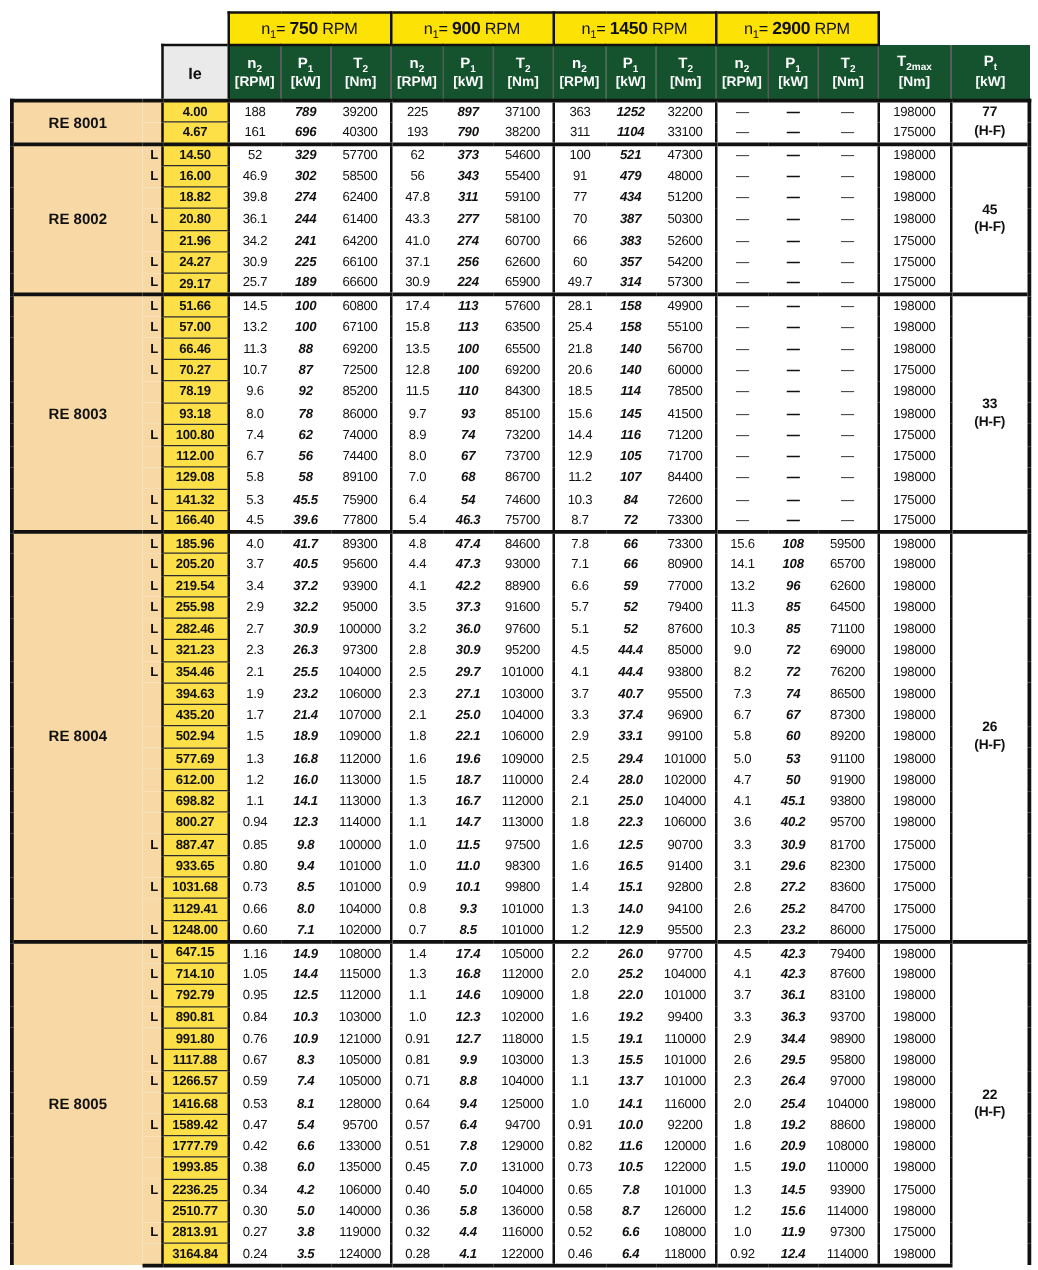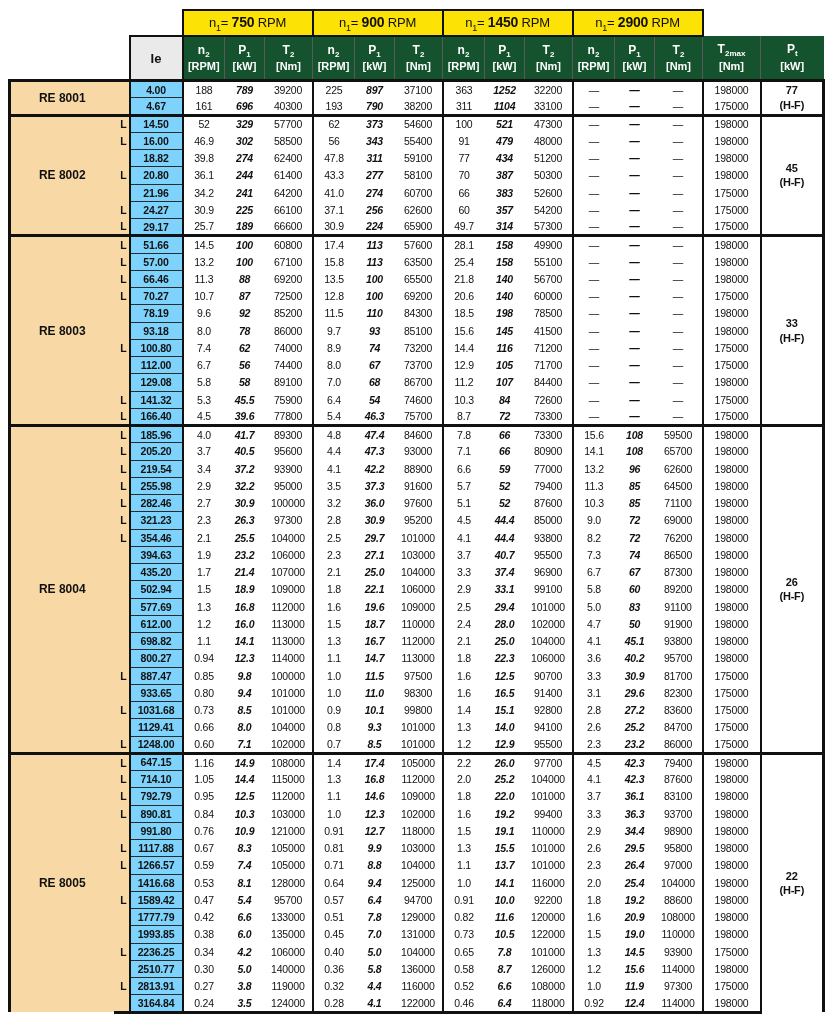--- a/index.html
+++ b/index.html
@@ -19,21 +19,21 @@
   .bh:last-child{border-right:none;}
   .bh .t{font-size:12px;font-weight:700;line-height:1.1;}
   .bh .t sub{font-size:8px;}
   .bh .u{font-size:11px;font-weight:700;line-height:1.1;}
   
   tbody tr{height:17.25px;}
   tbody td{text-align:center;vertical-align:middle;font-size:10.5px;letter-spacing:-0.2px;white-space:nowrap;}
   .c-model{background:#f8d9a5;font-size:12px;font-weight:700;border-left:3px solid #111;letter-spacing:0;}
   .c-l{background:#f8d9a5;text-align:right;font-weight:700;font-size:10.5px;padding-right:2px;
        border-right:2.5px solid #111;}
-  .c-ie{background:#7dd3fc;font-weight:700;border-right:2.5px solid #111;border-top:1px solid #2a2a2a;
+  .c-ie{background:#fde047;font-weight:700;border-right:2.5px solid #111;border-top:1px solid #2a2a2a;
         border-left:2.5px solid #111;}
   .c-p1{font-weight:700;font-style:italic;}
   .c-t2g{border-right:2.5px solid #111;}
   .c-t2max{border-right:2.5px solid #111;}
   .c-pt{border-right:3px solid #111;font-weight:700;font-size:11px;line-height:1.35;}
   tr.gs td{border-top:3px solid #111;}
   tr.last td{border-bottom:3px solid #111;margin-top:31px;}
 </style>
 </head>
 <body>
@@ -369,21 +369,21 @@
         <tr>
           <td class="c-l"></td>
           <td class="c-ie">78.19</td>
           <td class="c-n2">9.6</td>
           <td class="c-p1">92</td>
           <td class="c-t2 c-t2g">85200</td>
           <td class="c-n2">11.5</td>
           <td class="c-p1">110</td>
           <td class="c-t2 c-t2g">84300</td>
           <td class="c-n2">18.5</td>
-          <td class="c-p1">198</td>
+          <td class="c-p1">114</td>
           <td class="c-t2 c-t2g">78500</td>
           <td class="c-n2">—</td>
           <td class="c-p1">—</td>
           <td class="c-t2 c-t2g">—</td>
           <td class="c-t2max">198000</td>
         </tr>
         <tr>
           <td class="c-l"></td>
           <td class="c-ie">93.18</td>
           <td class="c-n2">8.0</td>
@@ -666,21 +666,21 @@
           <td class="c-n2">1.3</td>
           <td class="c-p1">16.8</td>
           <td class="c-t2 c-t2g">112000</td>
           <td class="c-n2">1.6</td>
           <td class="c-p1">19.6</td>
           <td class="c-t2 c-t2g">109000</td>
           <td class="c-n2">2.5</td>
           <td class="c-p1">29.4</td>
           <td class="c-t2 c-t2g">101000</td>
           <td class="c-n2">5.0</td>
-          <td class="c-p1">83</td>
+          <td class="c-p1">53</td>
           <td class="c-t2 c-t2g">91100</td>
           <td class="c-t2max">198000</td>
         </tr>
         <tr>
           <td class="c-l"></td>
           <td class="c-ie">612.00</td>
           <td class="c-n2">1.2</td>
           <td class="c-p1">16.0</td>
           <td class="c-t2 c-t2g">113000</td>
           <td class="c-n2">1.5</td>

